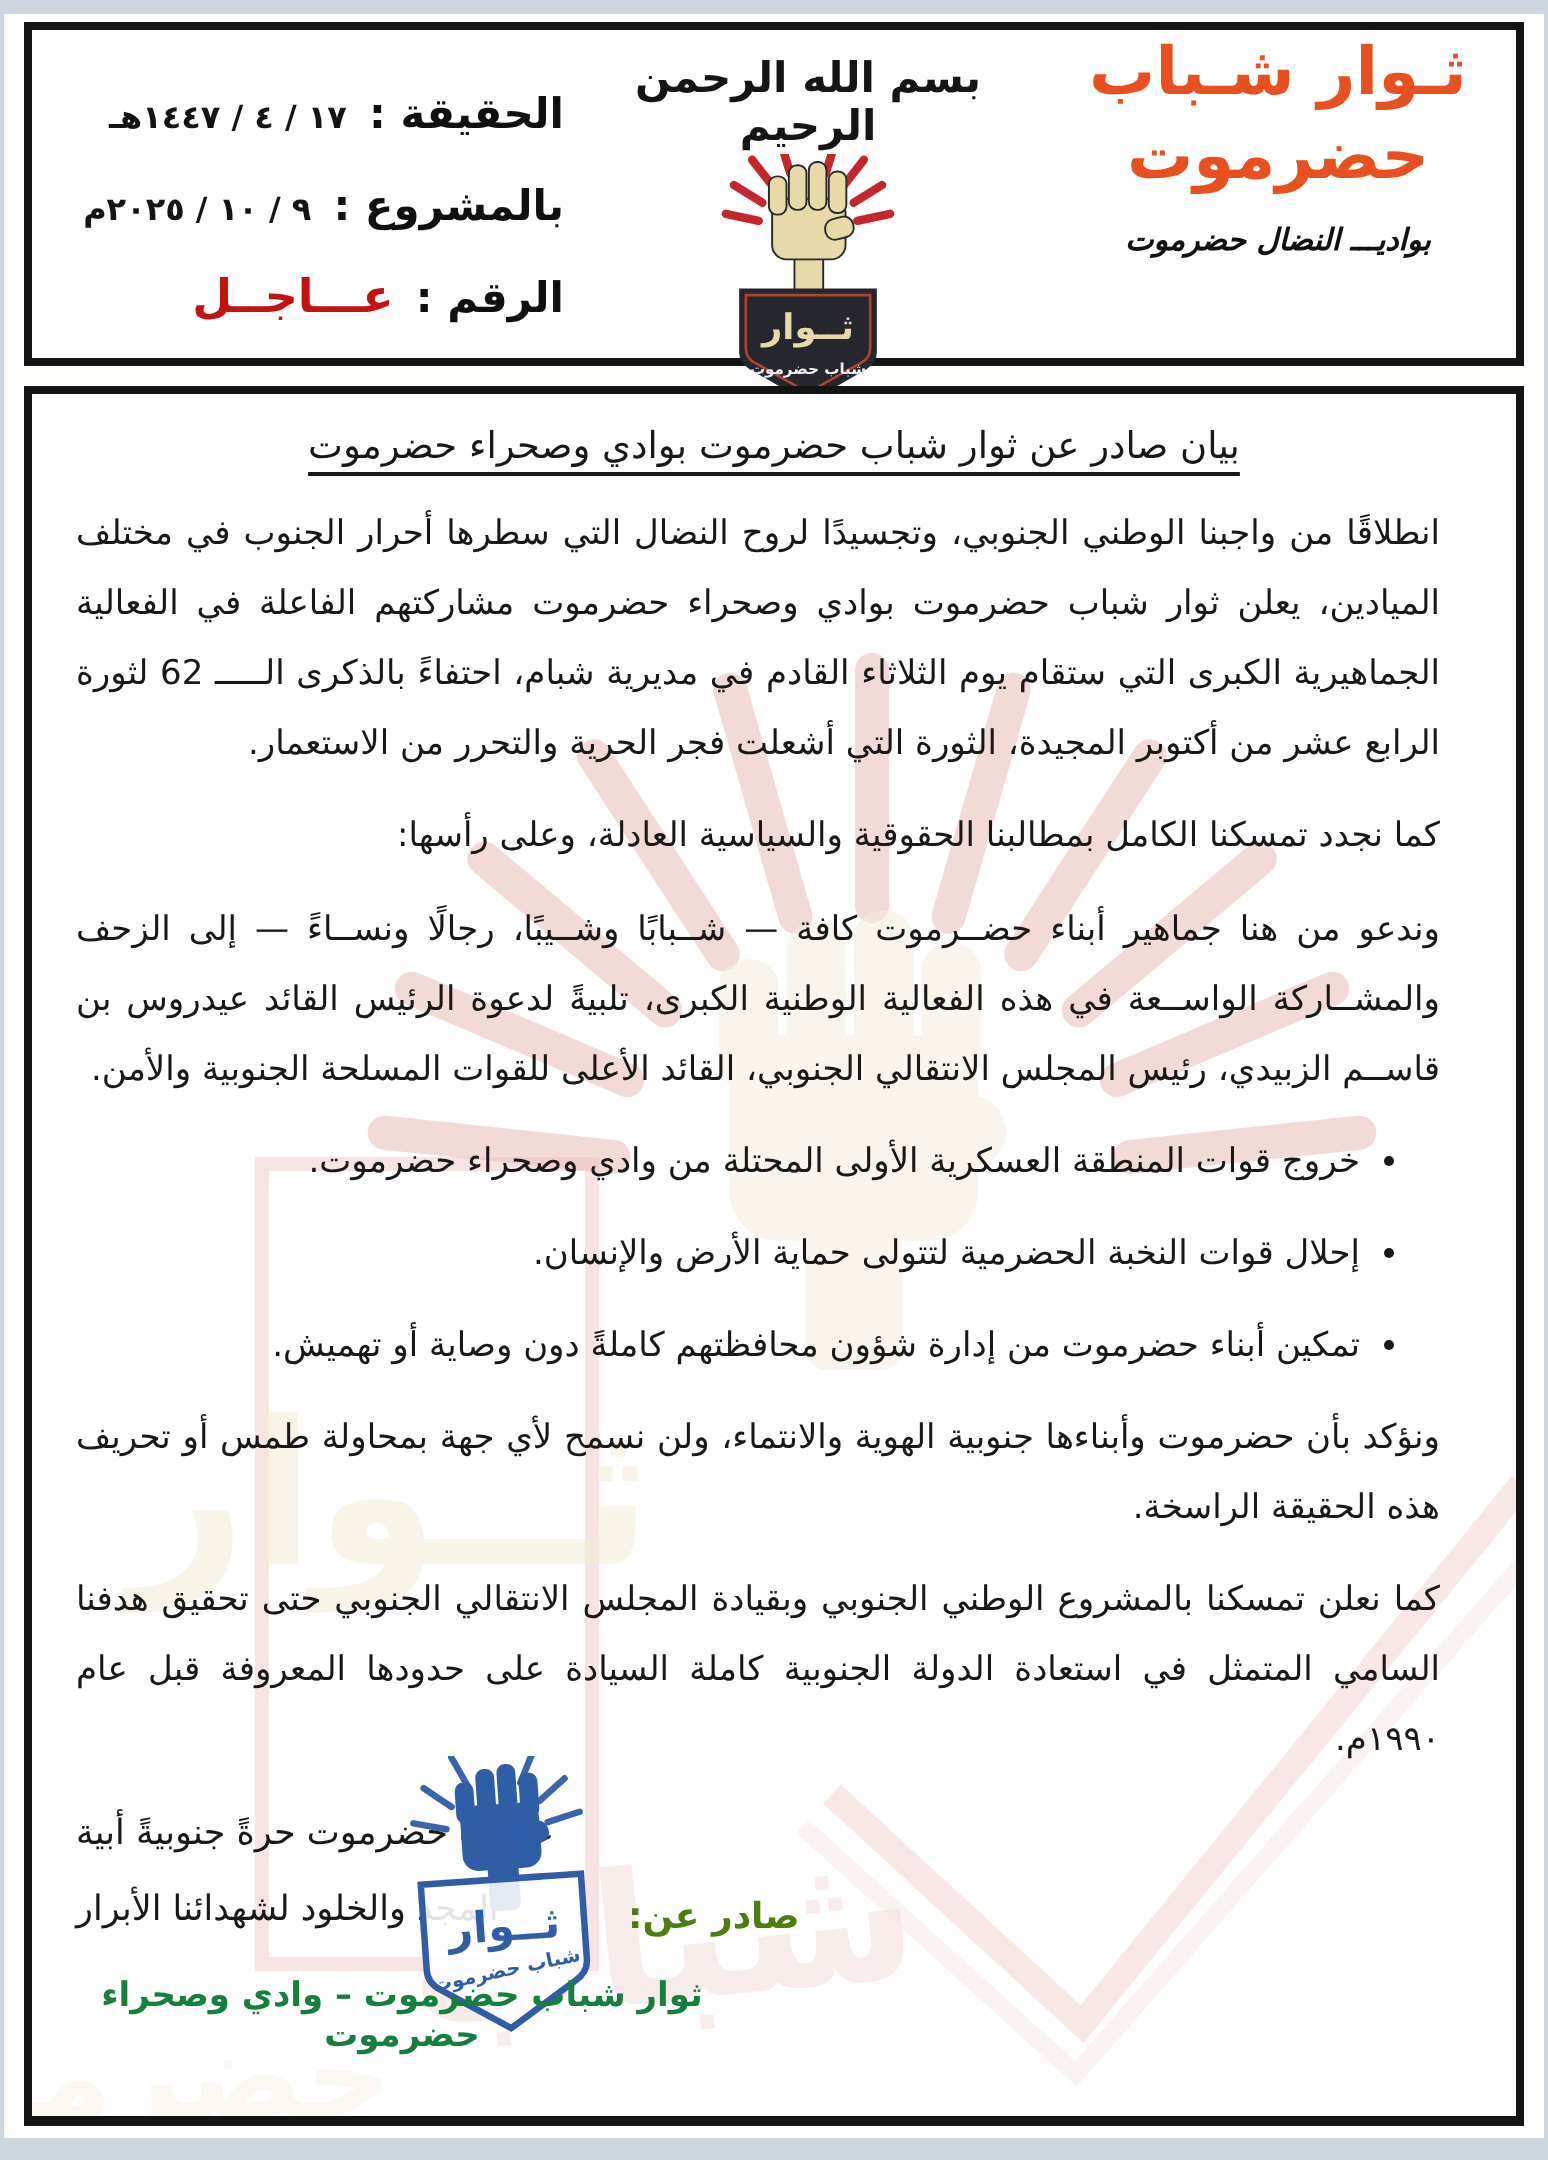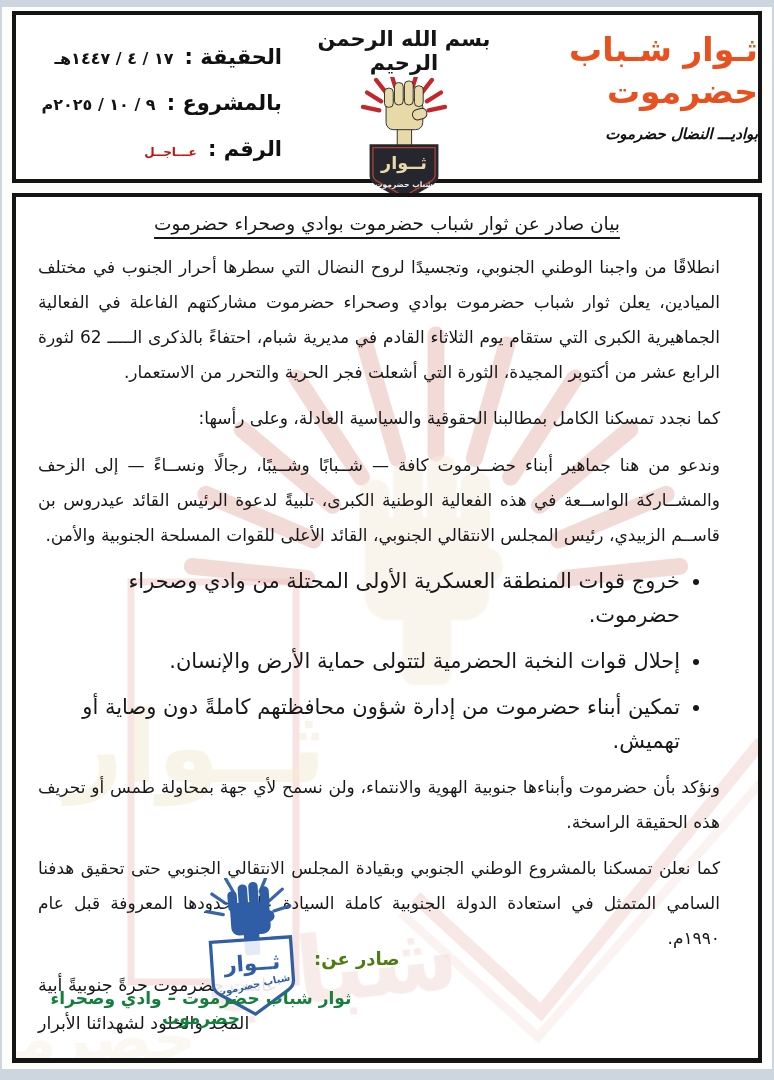--- a/index.html
+++ b/index.html
@@ -13,40 +13,40 @@
   .paper{
     position:absolute;top:7px;left:2px;right:2px;bottom:11px;
     background:#fdfdfb;
   }
   
   .header-box{
     position:absolute;top:4px;left:10px;right:10px;height:172px;
     border:4px solid #141414;background:#fff;
     display:flex;flex-direction:row;box-sizing:border-box;
   }
-  .brand{width:238px;text-align:right;padding-top:14px;box-sizing:border-box;}
+  .brand{width:238px;text-align:center;padding-top:0;box-sizing:border-box;}
   .brand-title{
     color:#e8511f;font-weight:bold;font-size:33px;line-height:42px;
     letter-spacing:1px;
   }
   .brand-subtitle{
     margin-top:12px;color:#111;font-weight:bold;font-style:italic;
     font-size:15px;
   }
   .center-col{flex:1;text-align:center;position:relative;}
   .bismillah{
     margin-top:12px;font-size:21px;font-weight:bold;color:#151515;
     letter-spacing:0.5px;
   }
   .org-logo{display:block;margin:0 auto;margin-top:2px;}
   .meta{width:272px;padding:20px 6px 0 6px;box-sizing:border-box;text-align:right;}
   .meta-row{line-height:44px;white-space:nowrap;}
   .meta-label{font-weight:bold;font-size:21px;color:#101010;}
   .meta-value{font-weight:bold;font-size:16px;color:#141414;padding-right:6px;}
-  .meta-value.urgent{color:#c41111;font-size:12px;letter-spacing:1px;}
+  .meta-value.urgent{color:#c41111;font-size:23px;letter-spacing:1px;}
   
   .body-box{
     position:absolute;top:186px;left:10px;right:10px;bottom:6px;
     border:4px solid #141414;border-bottom-width:5px;background:#fff;
     box-sizing:border-box;overflow:hidden;
   }
   .watermark{position:absolute;top:0;left:0;pointer-events:none;z-index:0;}
   .content{
     position:relative;z-index:1;padding:10px 22px 0 22px;
     color:#181818;font-weight:normal;
@@ -57,21 +57,21 @@
     text-decoration-thickness:2px;
   }
   .para{
     font-size:17px;line-height:35px;text-align:justify;margin:0 16px 11px 0;
   }
   .para.lead-in{margin-bottom:12px;}
   ul.demands{
     margin:2px 0 10px 0;padding:0 56px 0 0;list-style:disc;
   }
   ul.demands li{
-    font-size:21px;line-height:34px;margin-bottom:12px;text-align:right;
+    font-size:17px;line-height:34px;margin-bottom:12px;text-align:right;
   }
   .slogan{
     text-align:left;font-size:17.5px;line-height:36px;margin:2px 0;
   }
   .issued-area{position:absolute;left:0;right:0;bottom:14px;height:160px;z-index:1;}
   .stamp{position:absolute;left:172px;top:-6px;}
   .issued-label{
     position:absolute;left:298px;top:64px;font-size:18px;font-weight:bold;color:#4d7c0f;
   }
   .issued-by{

